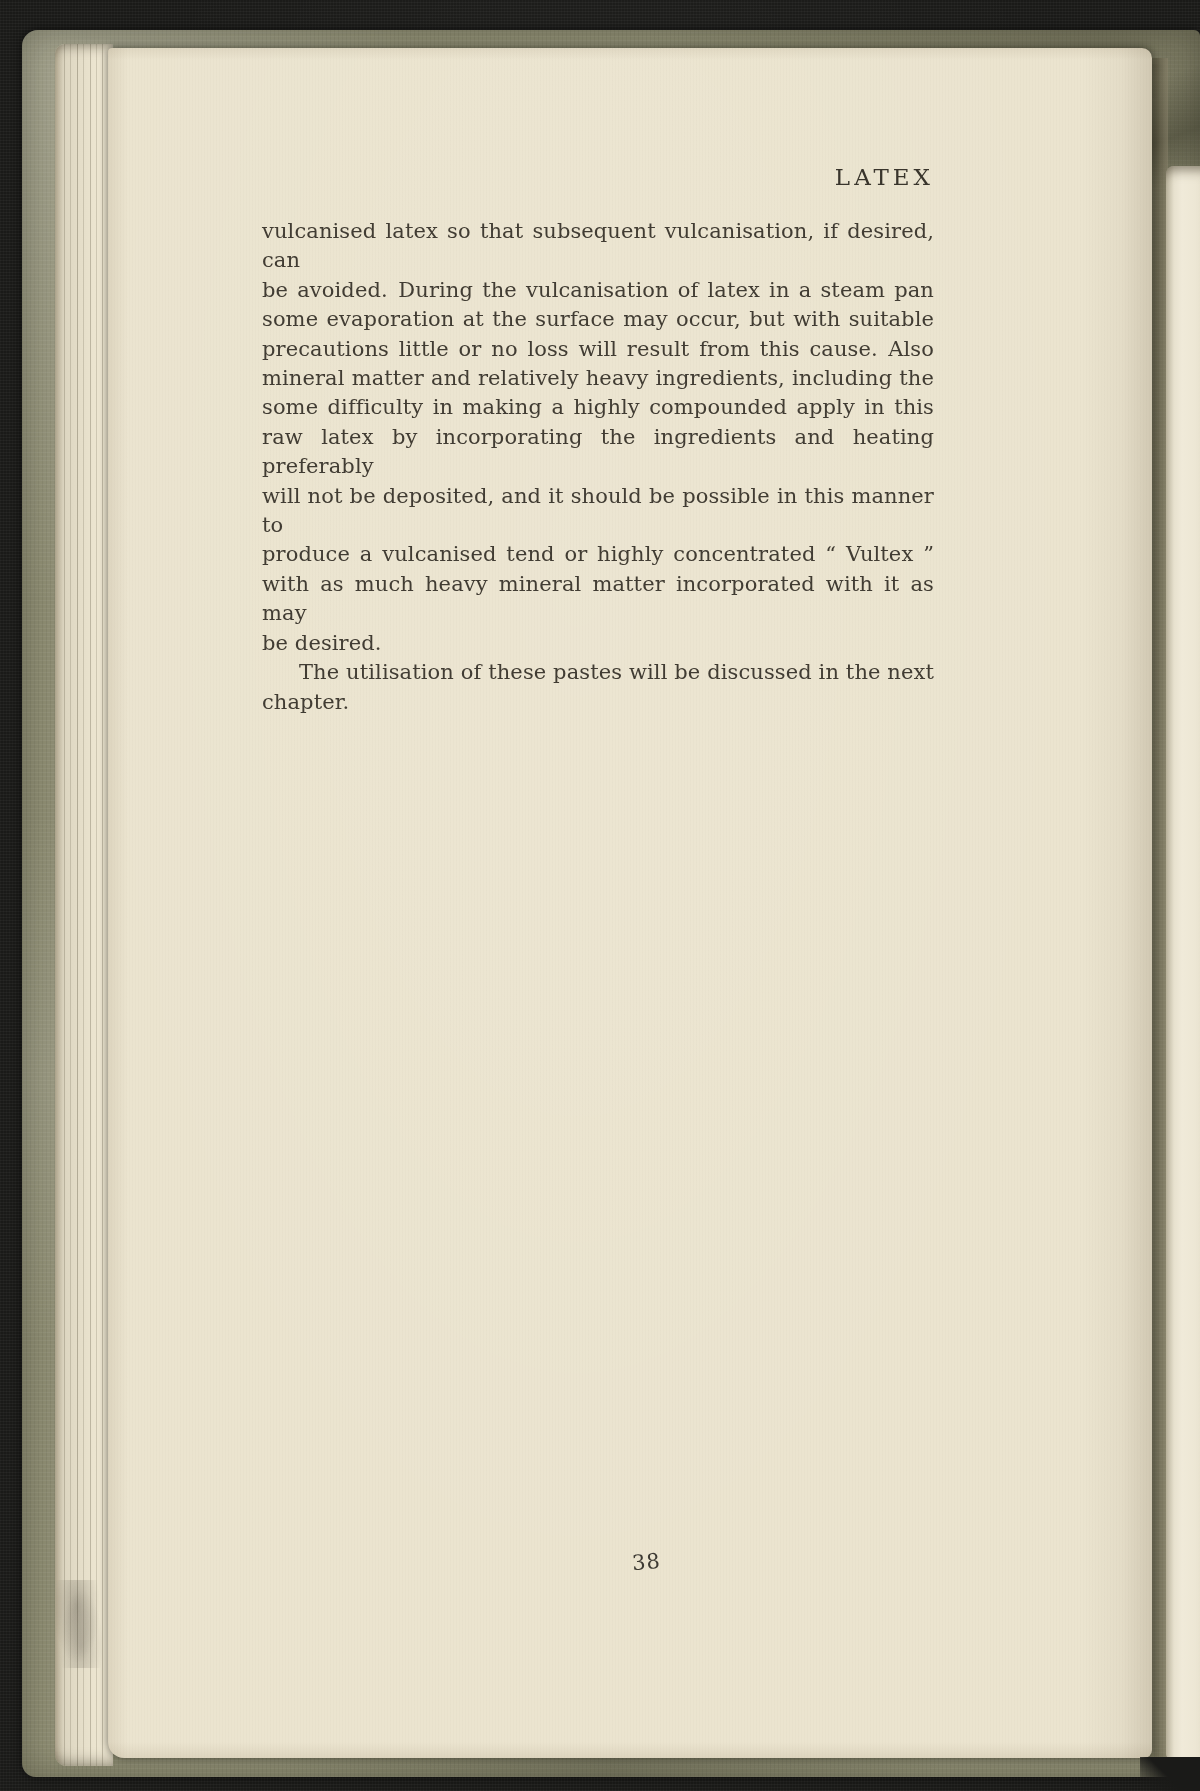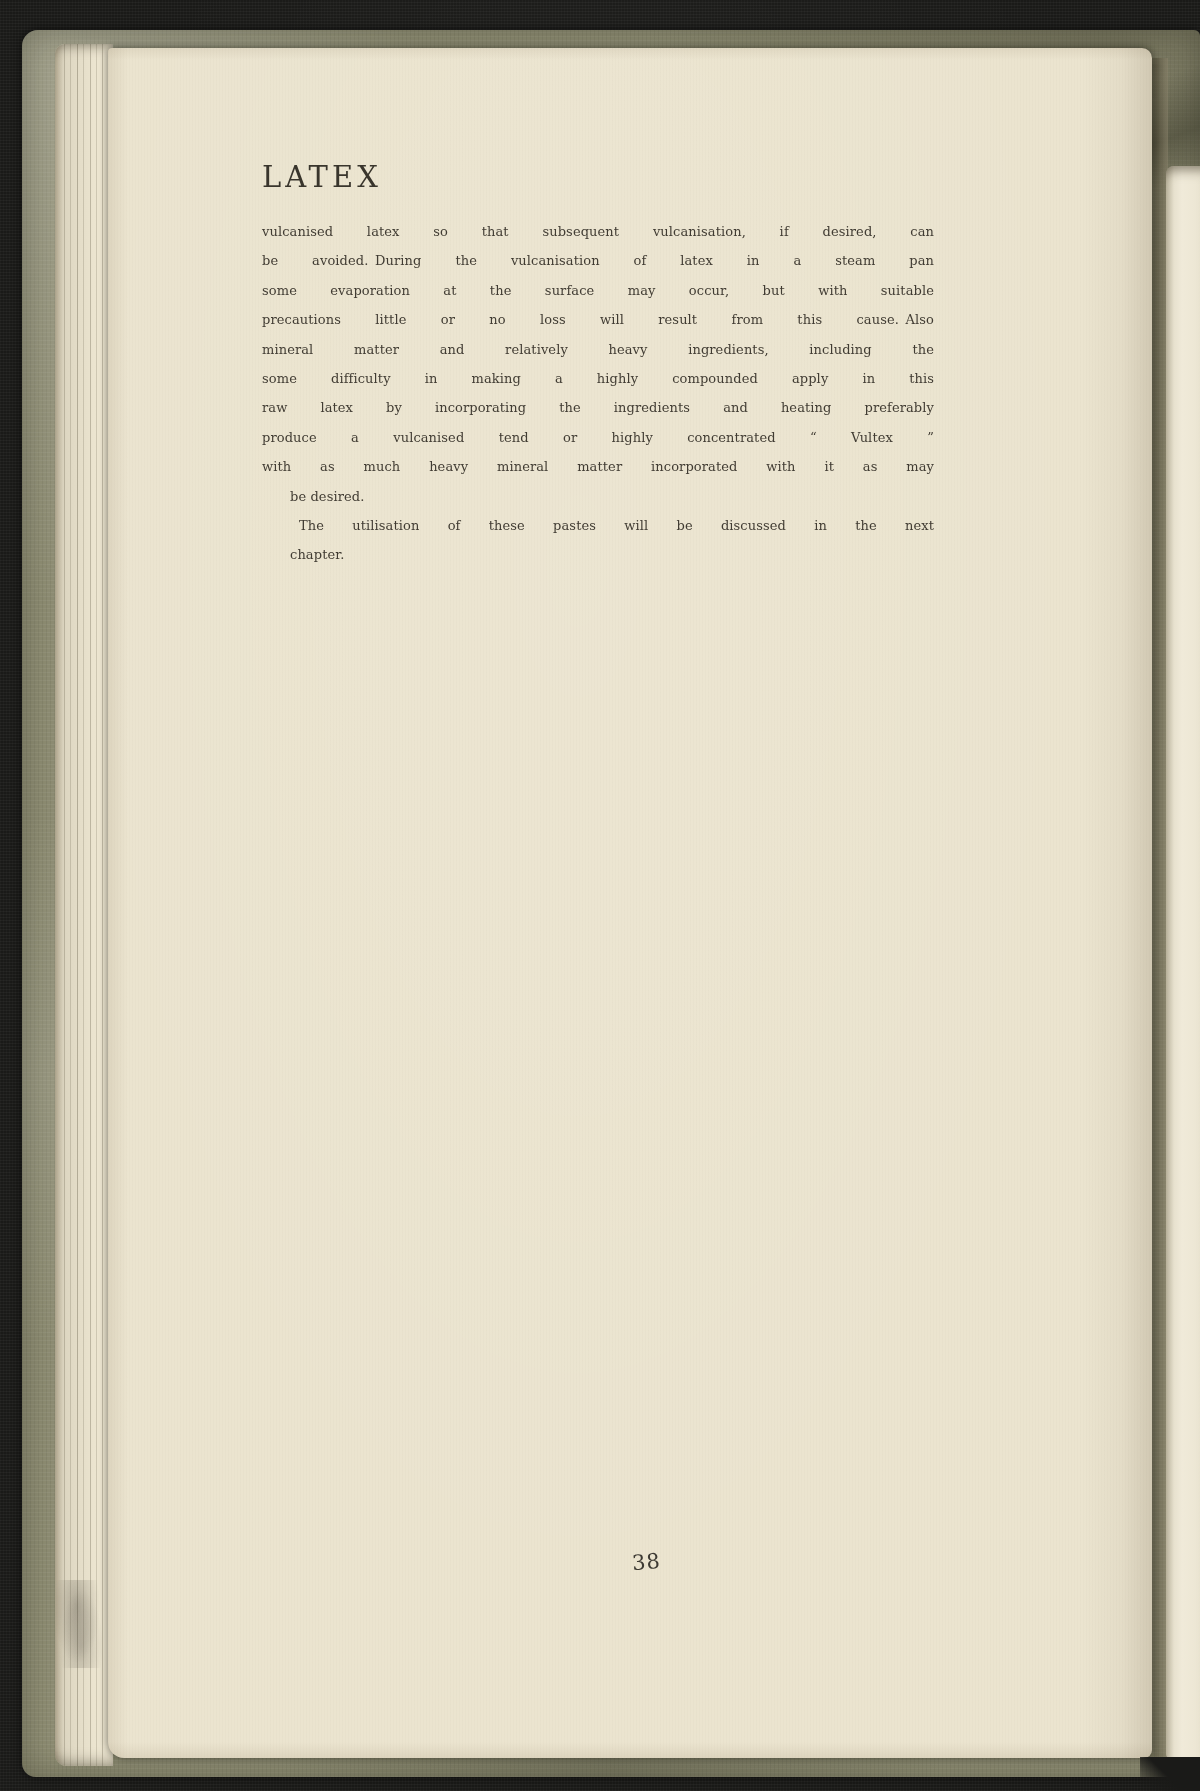--- a/index.html
+++ b/index.html
@@ -85,30 +85,30 @@
       repeating-linear-gradient(90deg, rgba(80,70,50,0.018) 0 1px, transparent 1px 3px),
       radial-gradient(ellipse at 45% 30%, rgba(255,255,255,0.06), transparent 70%);
     border-radius:4px 10px 8px 16px;
     box-shadow:0 0 9px rgba(15,14,10,0.55);
   }
   .content{
     position:absolute;left:154px;top:116px;width:672px;
     color:#413c33;
   }
   .title{
-    text-align:left;
-    font-size:29px;line-height:26px;
+    text-align:right;
+    font-size:23px;line-height:26px;
     letter-spacing:4px;
     color:#39352c;
     margin:0 0 27px 0;
   }
-  .body{font-size:13px;line-height:29.4px;letter-spacing:0.1px;}
+  .body{font-size:21px;line-height:29.4px;letter-spacing:0.1px;}
   .para{margin:0;}
   .line{text-align:justify;text-align-last:justify;white-space:normal;}
-  .line.last{text-align-last:left;margin-left:28px;}
+  .line.last{text-align-last:left;}
   .line.indent{padding-left:37px;}
   .folio{
     position:absolute;left:524px;top:1502px;
     font-size:21px;color:#3d3a33;letter-spacing:1px;
     transform:rotate(-5deg);
   }
   .corner-patch{
     position:absolute;right:0;bottom:0;width:60px;height:34px;
     background:linear-gradient(225deg, #1a1a18 55%, rgba(26,26,24,0));
   }
@@ -132,20 +132,21 @@
       <div class="title">LATEX</div>
       <div class="body">
           <div class="para">
             <div class="line">vulcanised latex so that subsequent vulcanisation, if desired, can</div>
             <div class="line">be avoided. During the vulcanisation of latex in a steam pan</div>
             <div class="line">some evaporation at the surface may occur, but with suitable</div>
             <div class="line">precautions little or no loss will result from this cause. Also</div>
             <div class="line">mineral matter and relatively heavy ingredients, including the</div>
             <div class="line">some difficulty in making a highly compounded apply in this</div>
             <div class="line">raw latex by incorporating the ingredients and heating preferably</div>
+            <div class="line">will not be deposited, and it should be possible in this manner to</div>
             <div class="line">produce a vulcanised tend or highly concentrated “ Vultex ”</div>
             <div class="line">with as much heavy mineral matter incorporated with it as may</div>
             <div class="line last">be desired.</div>
           </div>
           <div class="para">
             <div class="line indent">The utilisation of these pastes will be discussed in the next</div>
             <div class="line last">chapter.</div>
           </div>
         </div>
     </div>

